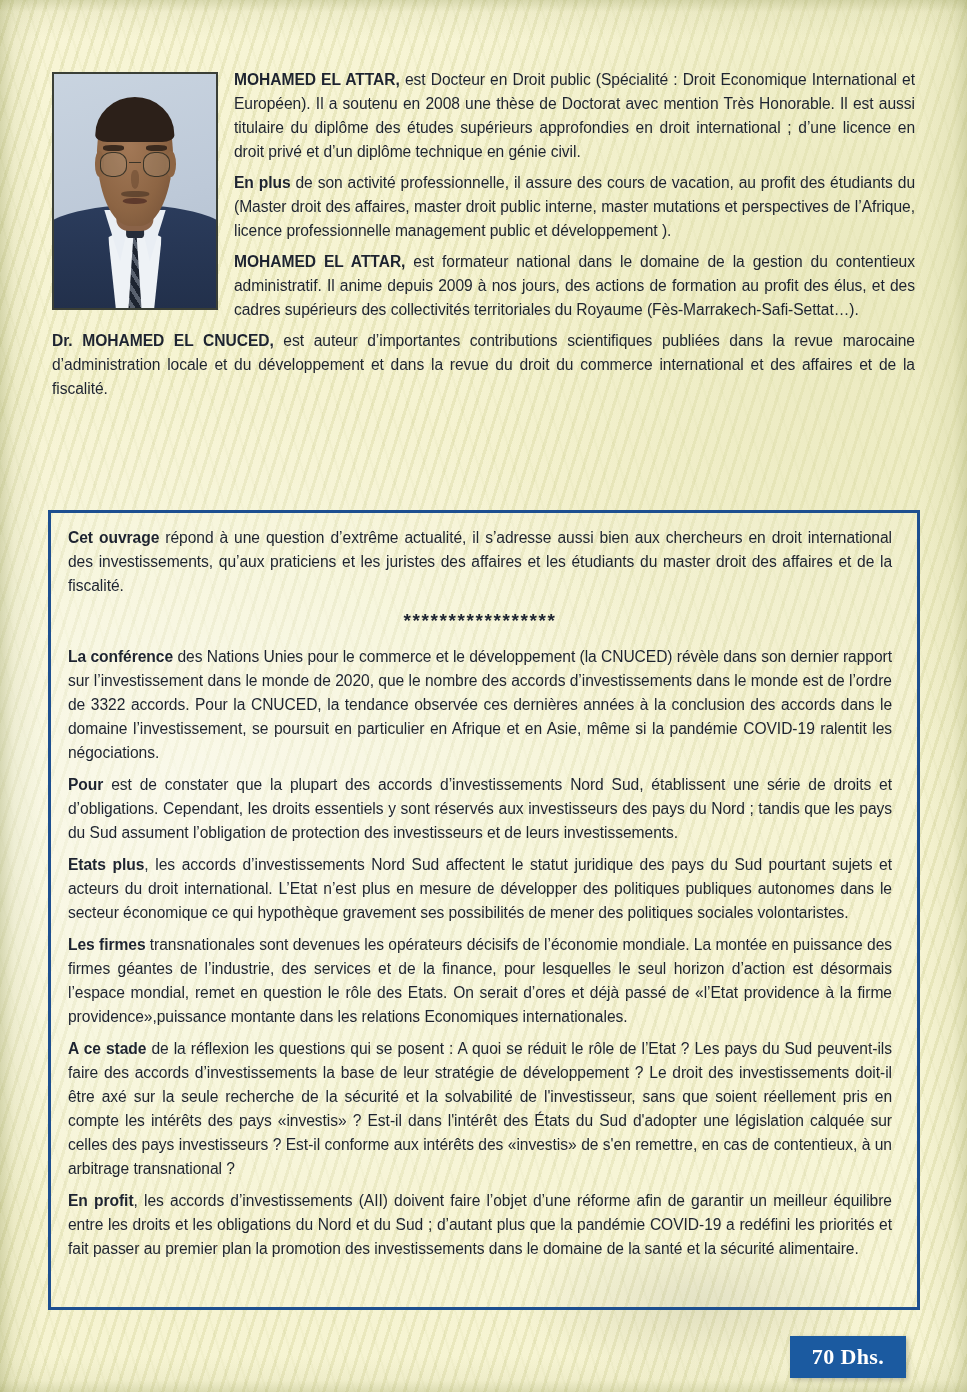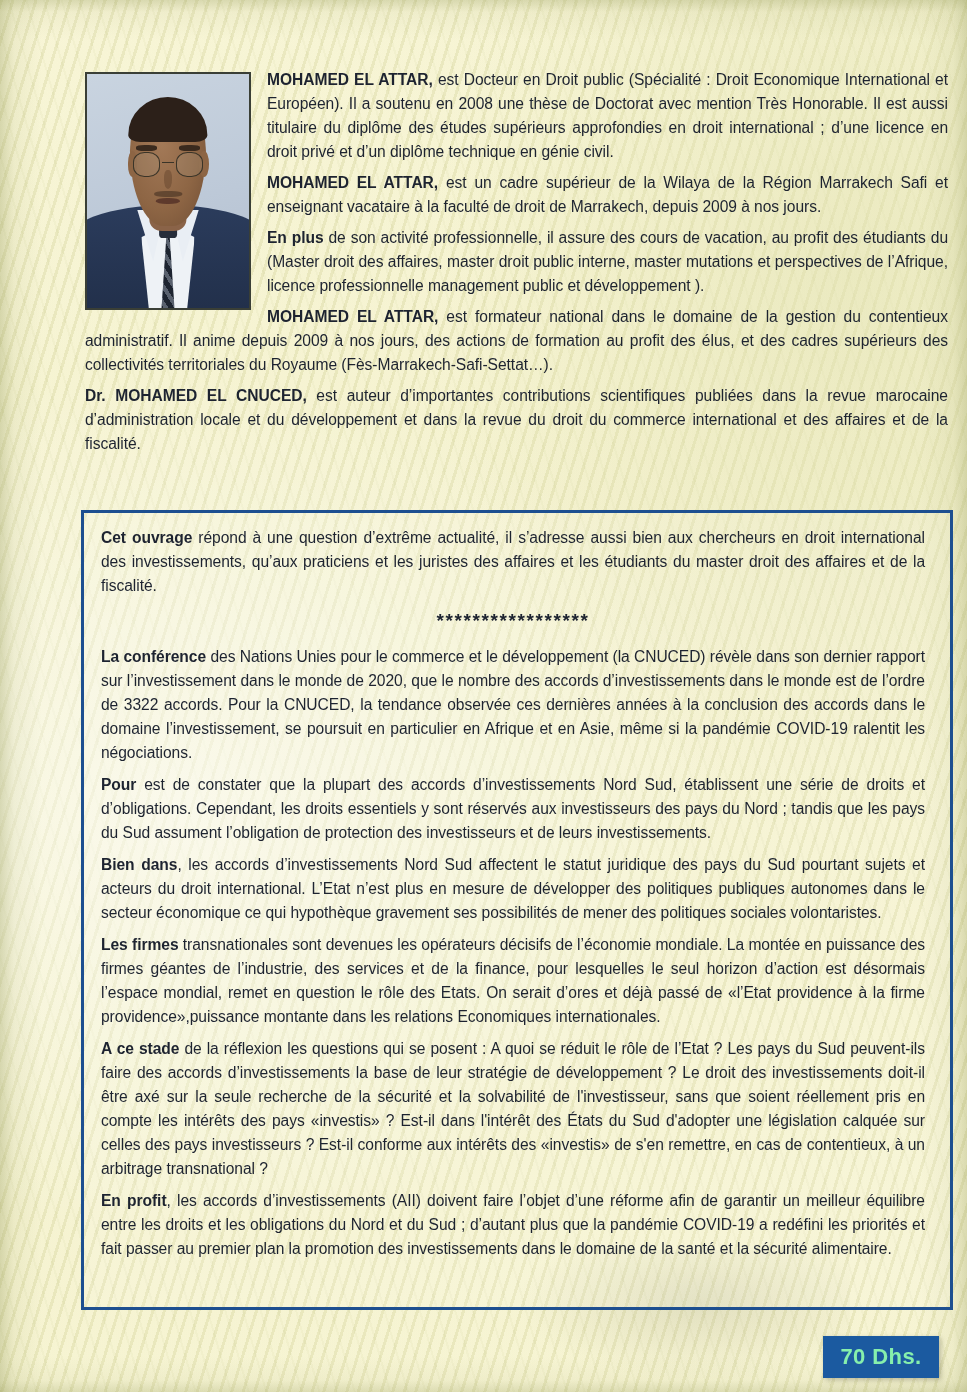--- a/index.html
+++ b/index.html
@@ -53,21 +53,20 @@
     position: absolute;
     left: 520px; top: 1250px; width: 330px; height: 130px;
     pointer-events: none;
     background: radial-gradient(ellipse at 55% 40%, rgba(150,150,120,0.22) 0%, rgba(150,150,120,0.08) 45%, rgba(0,0,0,0) 72%);
   }
 
   #content {
     position: absolute;
     inset: 0;
     z-index: 3;
-    margin-left: 33px;
   }
 
   
   .doc-text {
     color: #1d2330;
     font-size: 15.6px;
     line-height: 1.54;
     text-align: justify;
     letter-spacing: -0.05px;
   }
@@ -212,28 +211,29 @@
   }
 
   
   #price-badge {
     position: absolute;
     left: 790px;
     top: 1336px;
     width: 116px;
     height: 42px;
     background: #1b5aa0;
-    color: #86efac;
+    color: #ffffff;
     font-weight: bold;
     font-size: 22px;
     display: flex;
     align-items: center;
     justify-content: center;
     letter-spacing: 0.4px;
     box-shadow: 2px 2px 5px rgba(90,90,60,0.35);
+    font-family: Liberation Serif, serif;
   }
 </style>
 </head>
 <body>
 
 <div id="page"></div>
 
 <div id="content">
 
   <div id="bio" class="doc-text">
@@ -255,35 +255,34 @@
       <div class="ph-brow-r"></div>
       <div class="ph-glass-l"></div>
       <div class="ph-glass-r"></div>
       <div class="ph-bridge"></div>
       <div class="ph-nose"></div>
       <div class="ph-mous"></div>
       <div class="ph-mouth"></div>
     </div>
 
     <p><b>MOHAMED EL ATTAR,</b><span> est Docteur en Droit public (Spécialité : Droit Economique International et Européen). Il a soutenu en 2008 une thèse de Doctorat avec mention Très Honorable. Il est aussi titulaire du diplôme des études supérieurs approfondies en droit international ; d’une licence en droit privé et d’un diplôme technique en génie civil.</span></p>
-    <p><b>MOHAMED EL ATTAR,</b><span> est un cadre supérieur de la Wilaya de la Région Marrakech Safi et enseignant vacataire à la faculté de droit de Marrakech, depuis 2009 à nos jours.</span></p>
     <p><b>En plus</b><span> de son activité professionnelle, il assure des cours de vacation, au profit des étudiants du (Master droit des affaires, master droit public interne, master mutations et perspectives de l’Afrique, licence professionnelle management public et développement ).</span></p>
     <p><b>MOHAMED EL ATTAR,</b><span> est formateur national dans le domaine de la gestion du contentieux administratif. Il anime depuis 2009 à nos jours, des actions de formation au profit des élus, et des cadres supérieurs des collectivités territoriales du Royaume (Fès-Marrakech-Safi-Settat…).</span></p>
     <p><b>Dr. MOHAMED EL CNUCED,</b><span> est auteur d’importantes contributions scientifiques publiées dans la revue marocaine d’administration locale et du développement et dans la revue du droit du commerce international et des affaires et de la fiscalité.</span></p>
   </div>
 
   <div id="summary-box" class="doc-text">
 
     <p><b>Cet ouvrage</b><span> répond à une question d’extrême actualité, il s’adresse aussi bien aux chercheurs en droit international des investissements, qu’aux praticiens et les juristes des affaires et les étudiants du master droit des affaires et de la fiscalité.</span></p>
 
     <div class="stars">*****************</div>
 
     <p><b>La conférence</b><span> des Nations Unies pour le commerce et le développement (la CNUCED) révèle dans son dernier rapport sur l’investissement dans le monde de 2020, que le nombre des accords d’investissements dans le monde est de l’ordre de 3322 accords. Pour la CNUCED, la tendance observée ces dernières années à la conclusion des accords dans le domaine l’investissement, se poursuit en particulier en Afrique et en Asie, même si la pandémie COVID-19 ralentit les négociations.</span></p>
     <p><b>Pour</b><span> est de constater que la plupart des accords d’investissements Nord Sud, établissent une série de droits et d’obligations. Cependant, les droits essentiels y sont réservés aux investisseurs des pays du Nord ; tandis que les pays du Sud assument l’obligation de protection des investisseurs et de leurs investissements.</span></p>
-    <p><b>Bien dans</b><span>, les accords d’investissements Nord Sud affectent le statut juridique des pays du Sud pourtant sujets et acteurs du droit international. L’Etat n’est plus en mesure de développer des politiques publiques autonomes dans le secteur économique ce qui hypothèque gravement ses possibilités de mener des politiques sociales volontaristes.</span></p>
+    <p><b>Etats plus</b><span>, les accords d’investissements Nord Sud affectent le statut juridique des pays du Sud pourtant sujets et acteurs du droit international. L’Etat n’est plus en mesure de développer des politiques publiques autonomes dans le secteur économique ce qui hypothèque gravement ses possibilités de mener des politiques sociales volontaristes.</span></p>
     <p><b>Les firmes</b><span> transnationales sont devenues les opérateurs décisifs de l’économie mondiale. La montée en puissance des firmes géantes de l’industrie, des services et de la finance, pour lesquelles le seul horizon d’action est désormais l’espace mondial, remet en question le rôle des Etats. On serait d’ores et déjà passé de «l’Etat providence à la firme providence»,puissance montante dans les relations Economiques internationales.</span></p>
     <p><b>A ce stade</b><span> de la réflexion les questions qui se posent : A quoi se réduit le rôle de l’Etat ? Les pays du Sud peuvent-ils faire des accords d’investissements la base de leur stratégie de développement ? Le droit des investissements doit-il être axé sur la seule recherche de la sécurité et la solvabilité de l'investisseur, sans que soient réellement pris en compte les intérêts des pays «investis» ? Est-il dans l'intérêt des États du Sud d'adopter une législation calquée sur celles des pays investisseurs ? Est-il conforme aux intérêts des «investis» de s'en remettre, en cas de contentieux, à un arbitrage transnational ?</span></p>
     <p><b>En profit</b><span>, les accords d’investissements (AII) doivent faire l’objet d’une réforme afin de garantir un meilleur équilibre entre les droits et les obligations du Nord et du Sud ; d’autant plus que la pandémie COVID-19 a redéfini les priorités et fait passer au premier plan la promotion des investissements dans le domaine de la santé et la sécurité alimentaire.</span></p>
   </div>
 
   <div id="price-badge">70 Dhs.</div>
 
 </div>
 
 </body></html>

